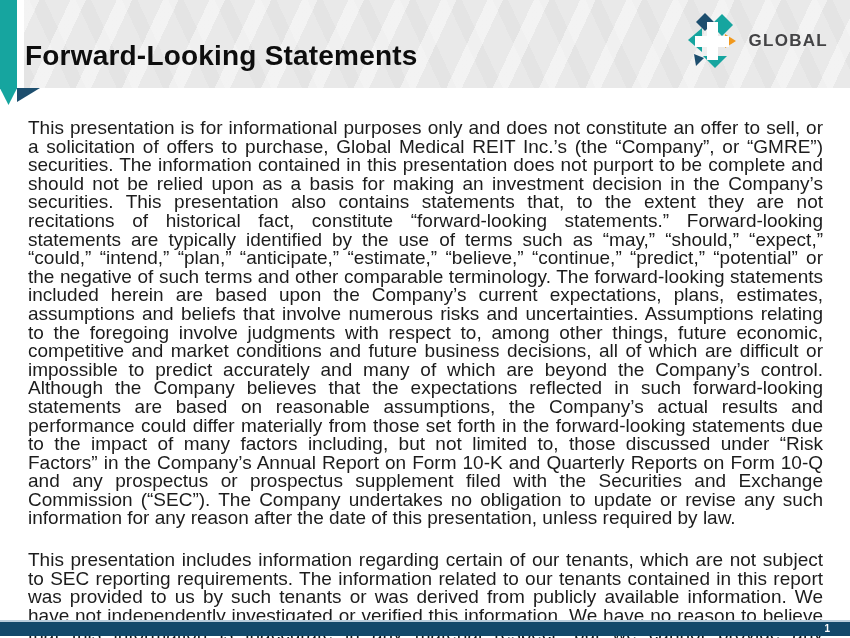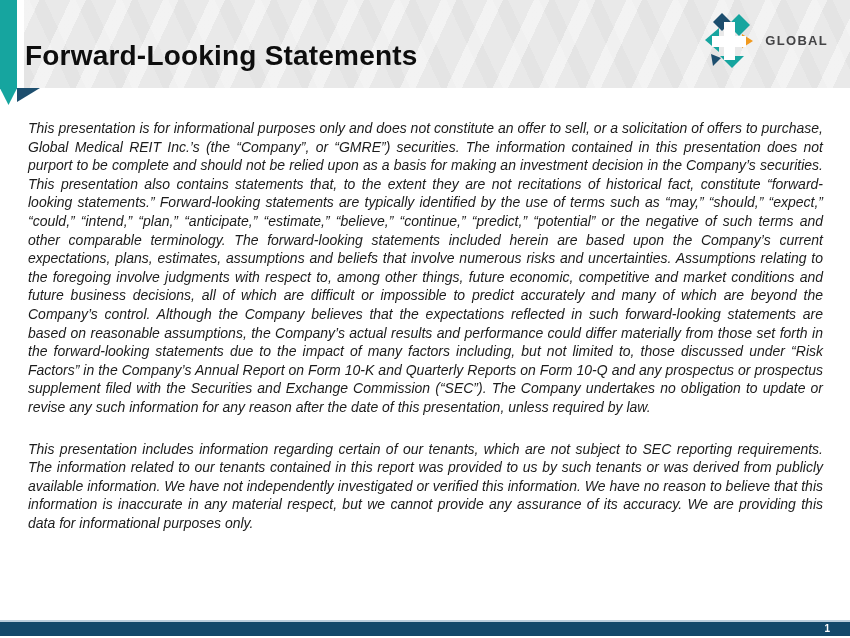--- a/index.html
+++ b/index.html
@@ -30,26 +30,26 @@
     clip-path:polygon(0 0,100% 0,0 100%);
   }
 
   
   .logo{position:absolute;top:12px;right:22px;display:flex;align-items:center;gap:10px;}
   .logo-mark{width:52px;height:58px;display:block;}
   .fill-teal{fill:var(--teal,#16a59f);}
   .fill-navy{fill:var(--navy,#1d4e6e);}
   .fill-orange{fill:var(--orange,#f1991d);}
   .fill-white{fill:#ffffff;}
-  .logo-text{color:var(--logo-text,#434345);font-weight:700;font-size:13px;line-height:20px;letter-spacing:1.3px;}
+  .logo-text{color:var(--logo-text,#434345);font-weight:700;font-size:17px;line-height:20px;letter-spacing:1.3px;}
 
   
   .content{position:absolute;left:28px;right:27px;top:119px;}
   .content p{
-    margin:0;font-style:italic;font-size:14px;line-height:18.6px;
+    margin:0;font-size:19px;line-height:18.6px;
     text-align:justify;color:var(--body-text,#1c1c1c);
   }
   .content p + p{margin-top:23px;}
 
   
   .footer-line{position:absolute;left:0;right:0;top:620px;height:2px;background:var(--footer-line,#b9cedd);}
   .footer-bar{
     position:absolute;left:0;right:0;top:622px;height:14px;
     background:var(--footer-navy,#12496b);
     display:flex;align-items:center;justify-content:flex-end;

